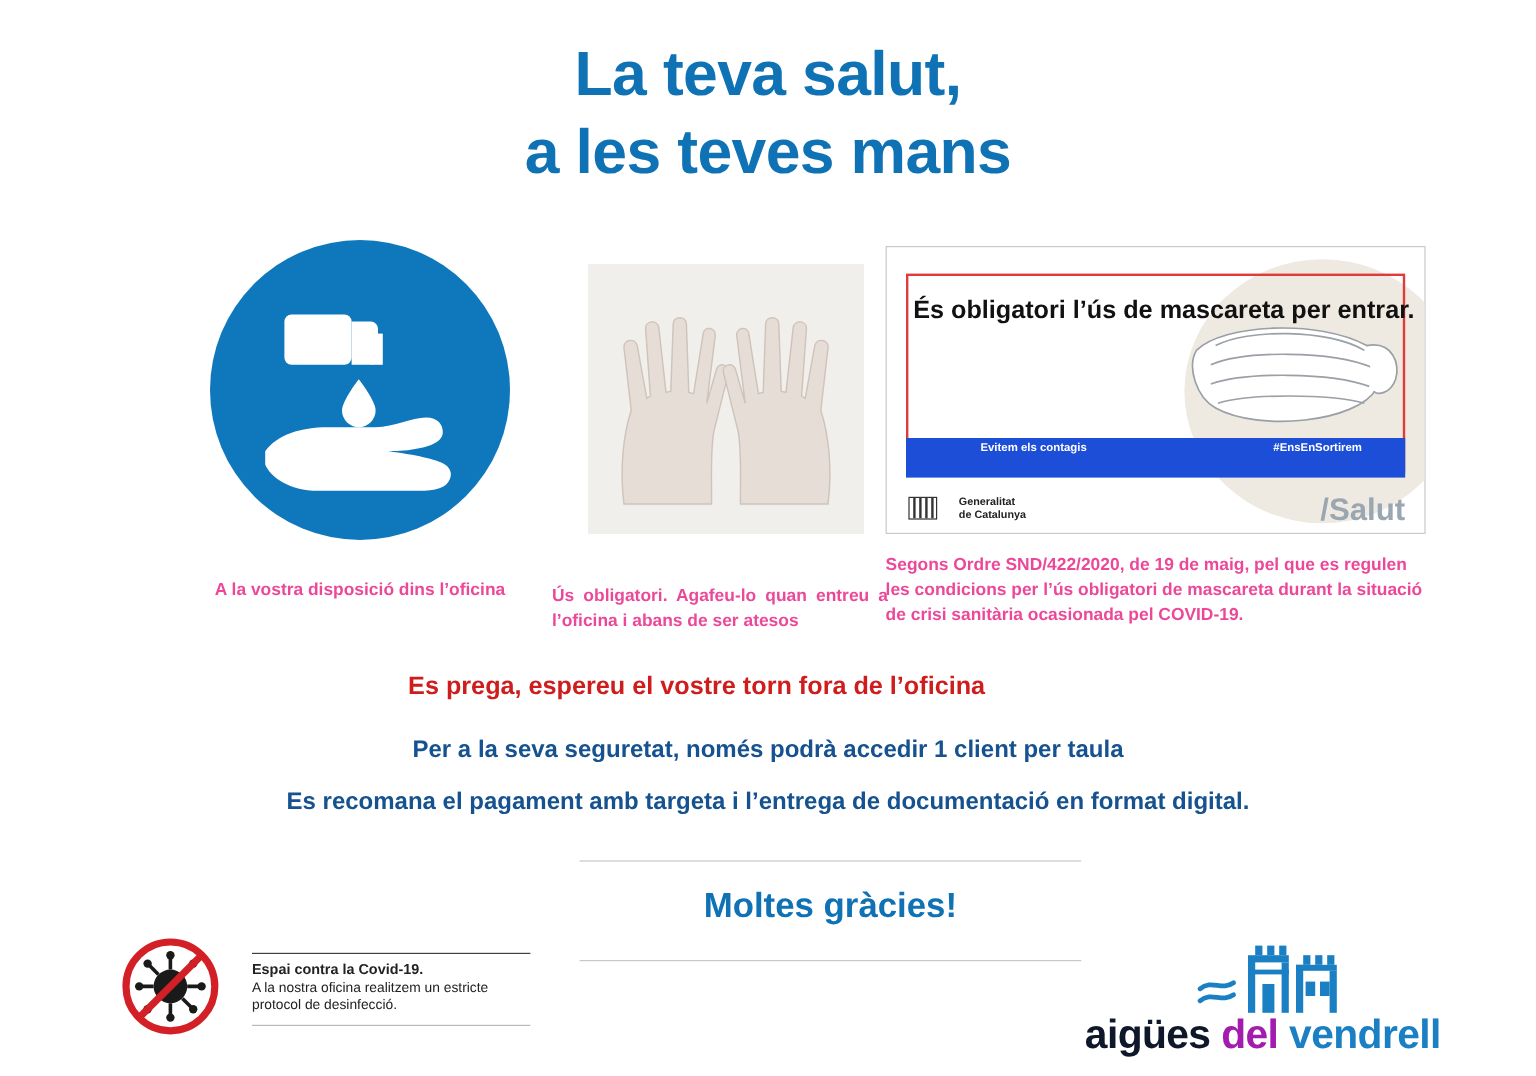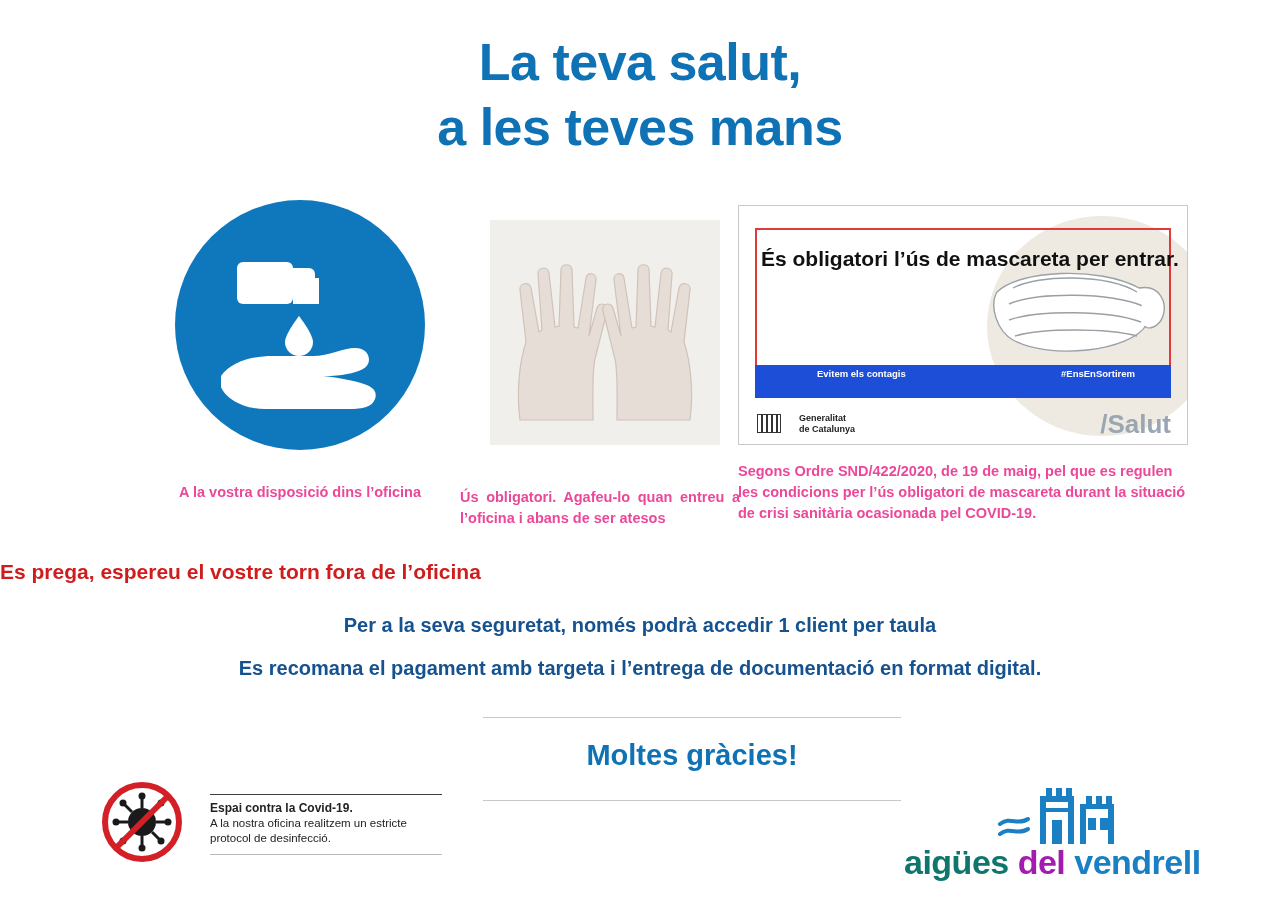--- a/index.html
+++ b/index.html
@@ -191,21 +191,21 @@
     width: 455px;
     font-size: 14.5px;
     text-align: left;
   }
 
   
   .notice-red {
     position: absolute;
     top: 560px;
     width: 1161px;
-    text-align: left;
+    text-align: center;
     font-size: 21px;
     font-weight: bold;
     color: #cf1d1d;
   }
   .notice-1 {
     position: absolute;
     top: 614px;
     width: 1280px;
     text-align: center;
     font-size: 20px;
@@ -280,21 +280,21 @@
   }
   .logo-word {
     position: absolute;
     left: 0;
     bottom: 0;
     font-size: 34px;
     font-weight: bold;
     letter-spacing: -0.5px;
     white-space: nowrap;
   }
-  .logo-word .b1 { color: #0f766e; }
+  .logo-word .b1 { color: #0f172a; }
   .logo-word .b2 { color: #a21caf; }
   .logo-word .b3 { color: #1b7fc4; }
 </style>
 </head>
 <body>
 
 <div class="title">
   <span class="l1">La teva salut,</span>
   <span class="l2">a les teves mans</span>
 </div>

